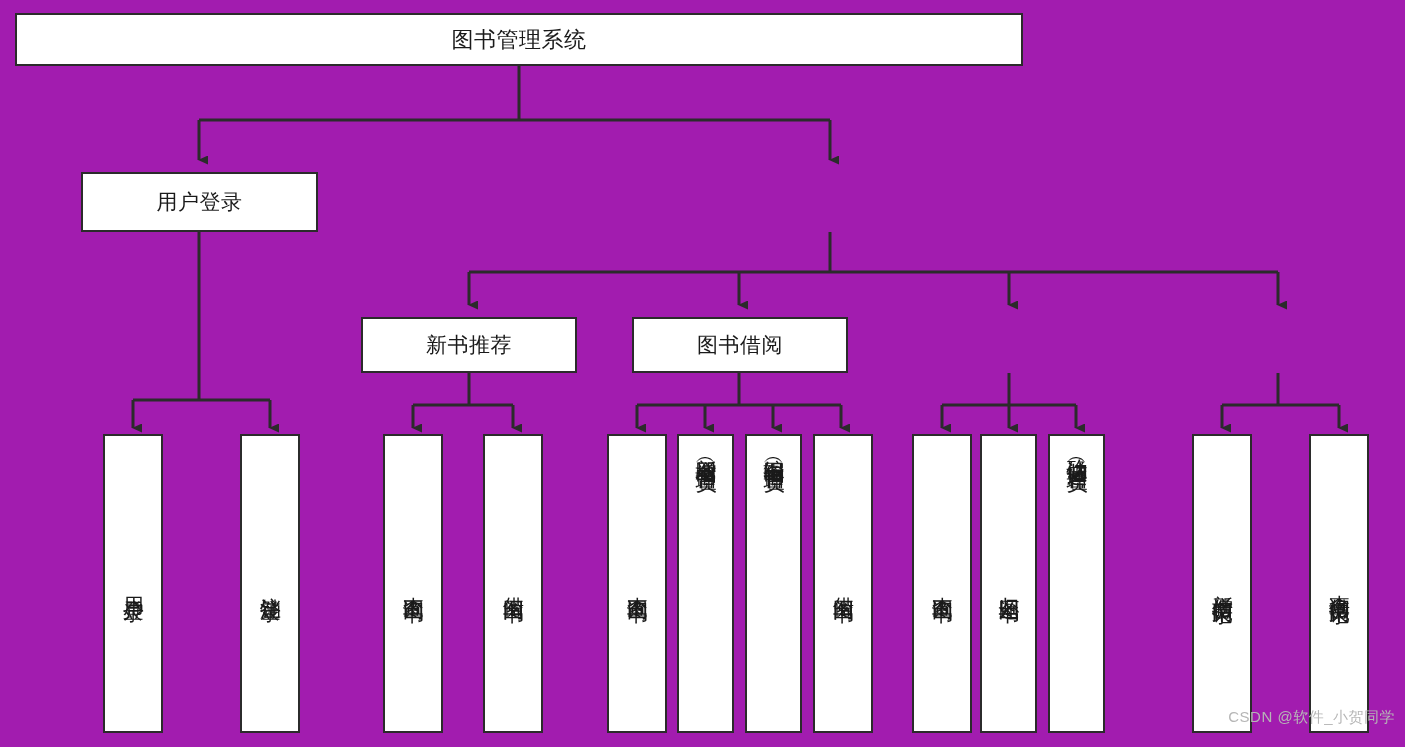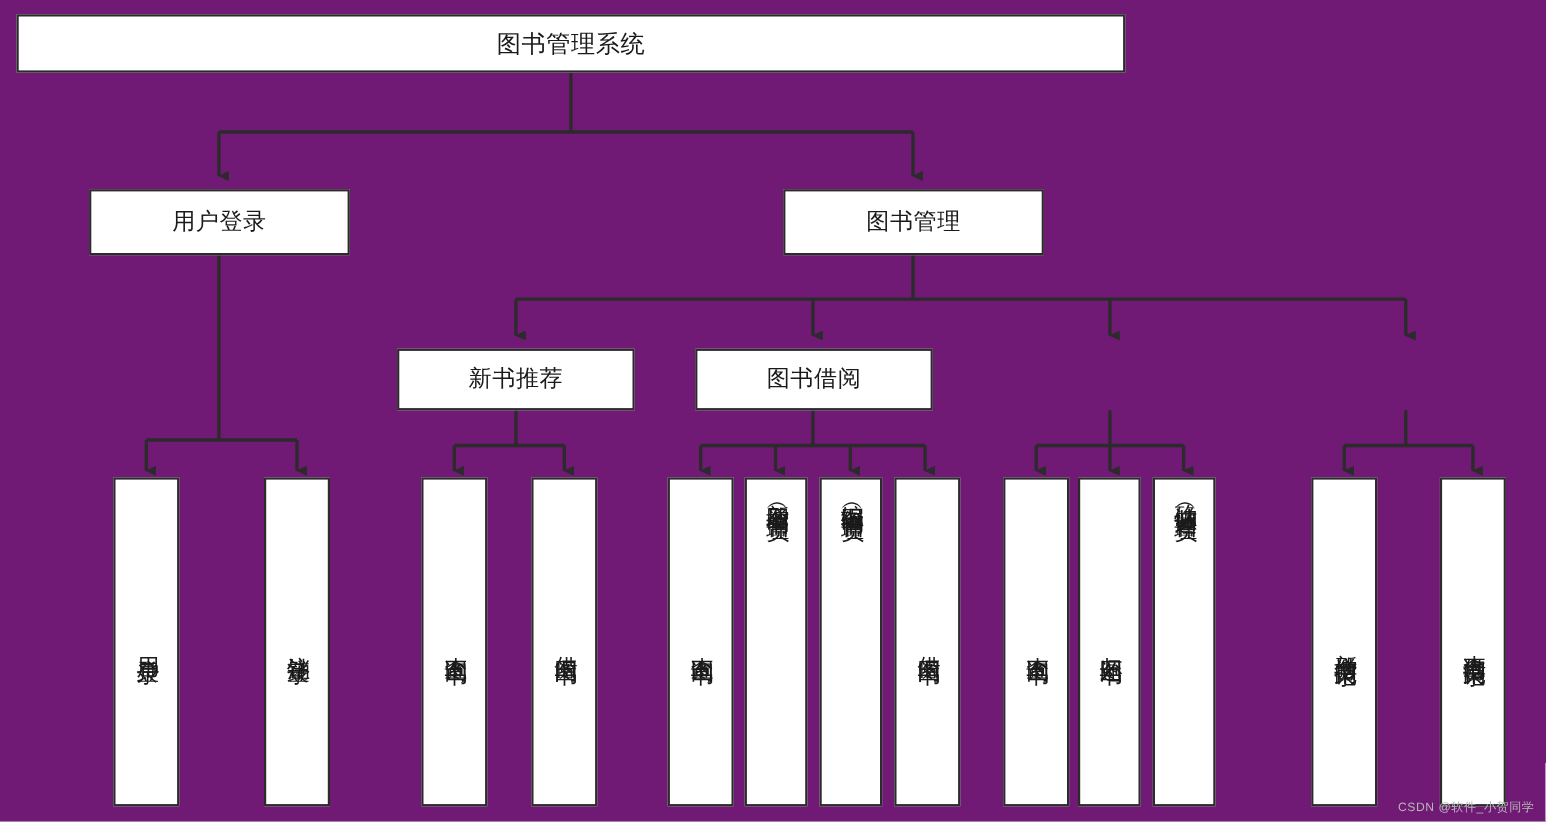--- a/index.html
+++ b/index.html
@@ -9,21 +9,21 @@
     background: #ffffff;
   }
   body {
     font-family: "Liberation Sans", "DejaVu Sans", sans-serif;
     color: #1a1a1a;
   }
   #diagram-canvas {
     position: relative;
     width: 1405px;
     height: 747px;
-    background: #701a75;
+    background: #a21caf;
     overflow: hidden;
   }
   #edge-layer {
     position: absolute;
     left: 0;
     top: 0;
     width: 1405px;
     height: 747px;
     pointer-events: none;
   }
@@ -62,22 +62,22 @@
     text-orientation: upright;
     font-size: 21px;
     line-height: 1.38;
     letter-spacing: 2px;
     white-space: nowrap;
   }
 
   #watermark {
     position: absolute;
     right: 10px;
-    bottom: 6px;
-    font-size: 11px;
+    bottom: 20px;
+    font-size: 15px;
     color: #b6b6b6;
     letter-spacing: 0.5px;
     z-index: 5;
     white-space: nowrap;
   }
 </style>
 </head>
 <body>
 
 <div id="diagram-canvas">
@@ -135,23 +135,20 @@
   </svg>
 
   <div class="node root" style="left:15px; top:13px; width:1008px; height:53px;">
     <span class="node-label">图书管理系统</span>
   </div>
 
   <div class="node level2" style="left:81px; top:172px; width:237px; height:60px;">
     <span class="node-label">用户登录</span>
   </div>
 
-  <div class="node level2" style="left:712px; top:172px; width:237px; height:60px;">
-    <span class="node-label">图书管理</span>
-  </div>
 
   <div class="node level2" style="left:361px; top:317px; width:216px; height:56px;">
     <span class="node-label">新书推荐</span>
   </div>
 
   <div class="node level2" style="left:632px; top:317px; width:216px; height:56px;">
     <span class="node-label">图书借阅</span>
   </div>
 
 

